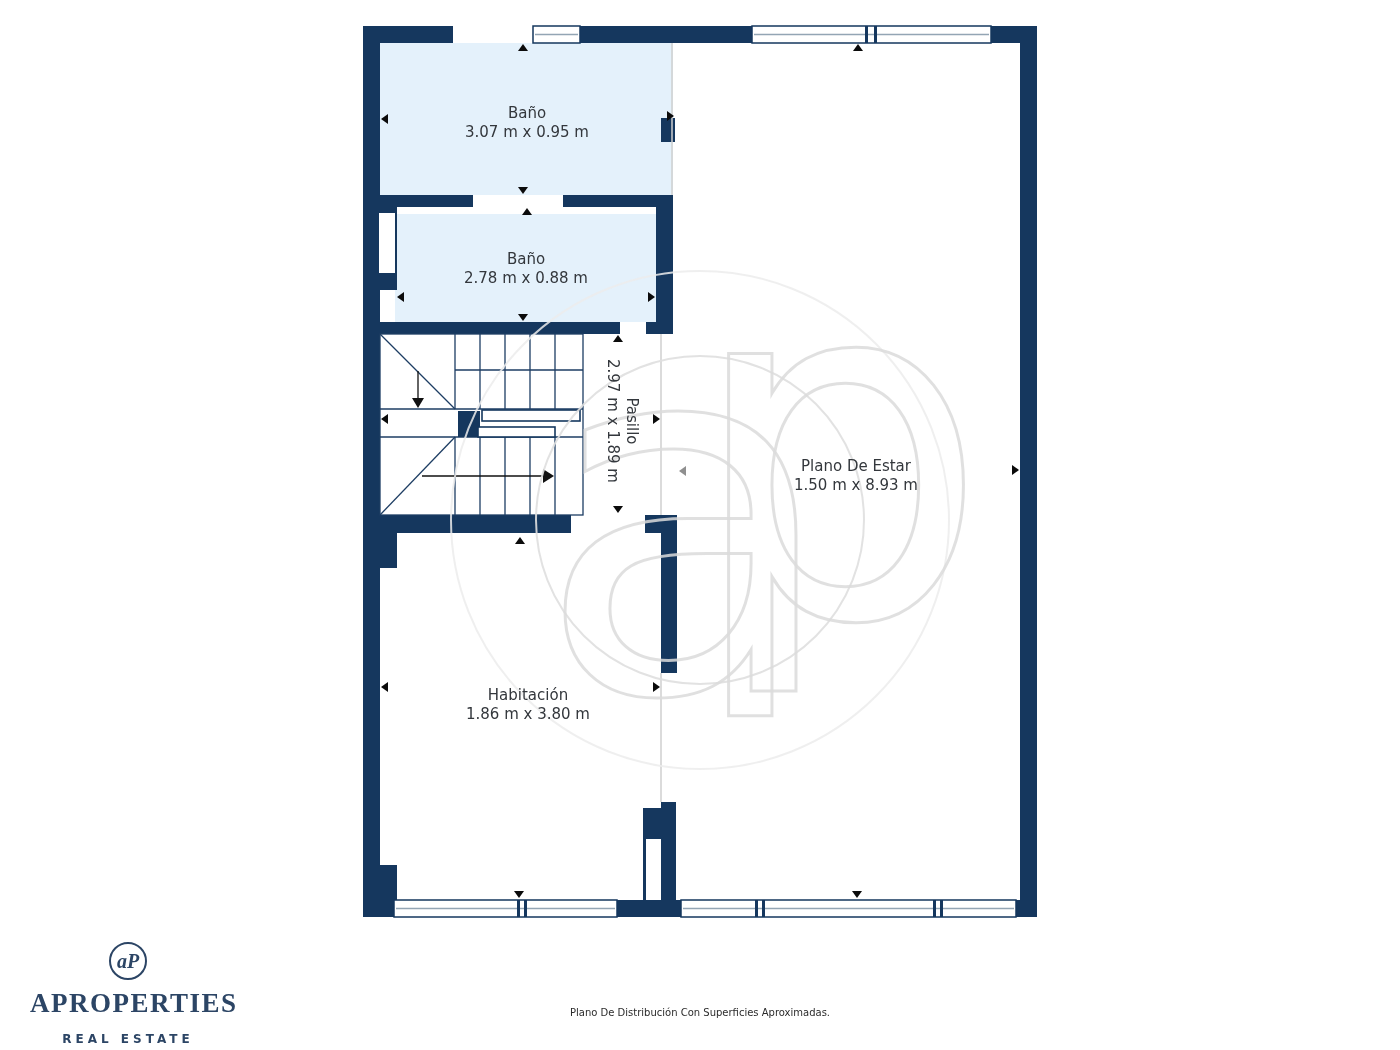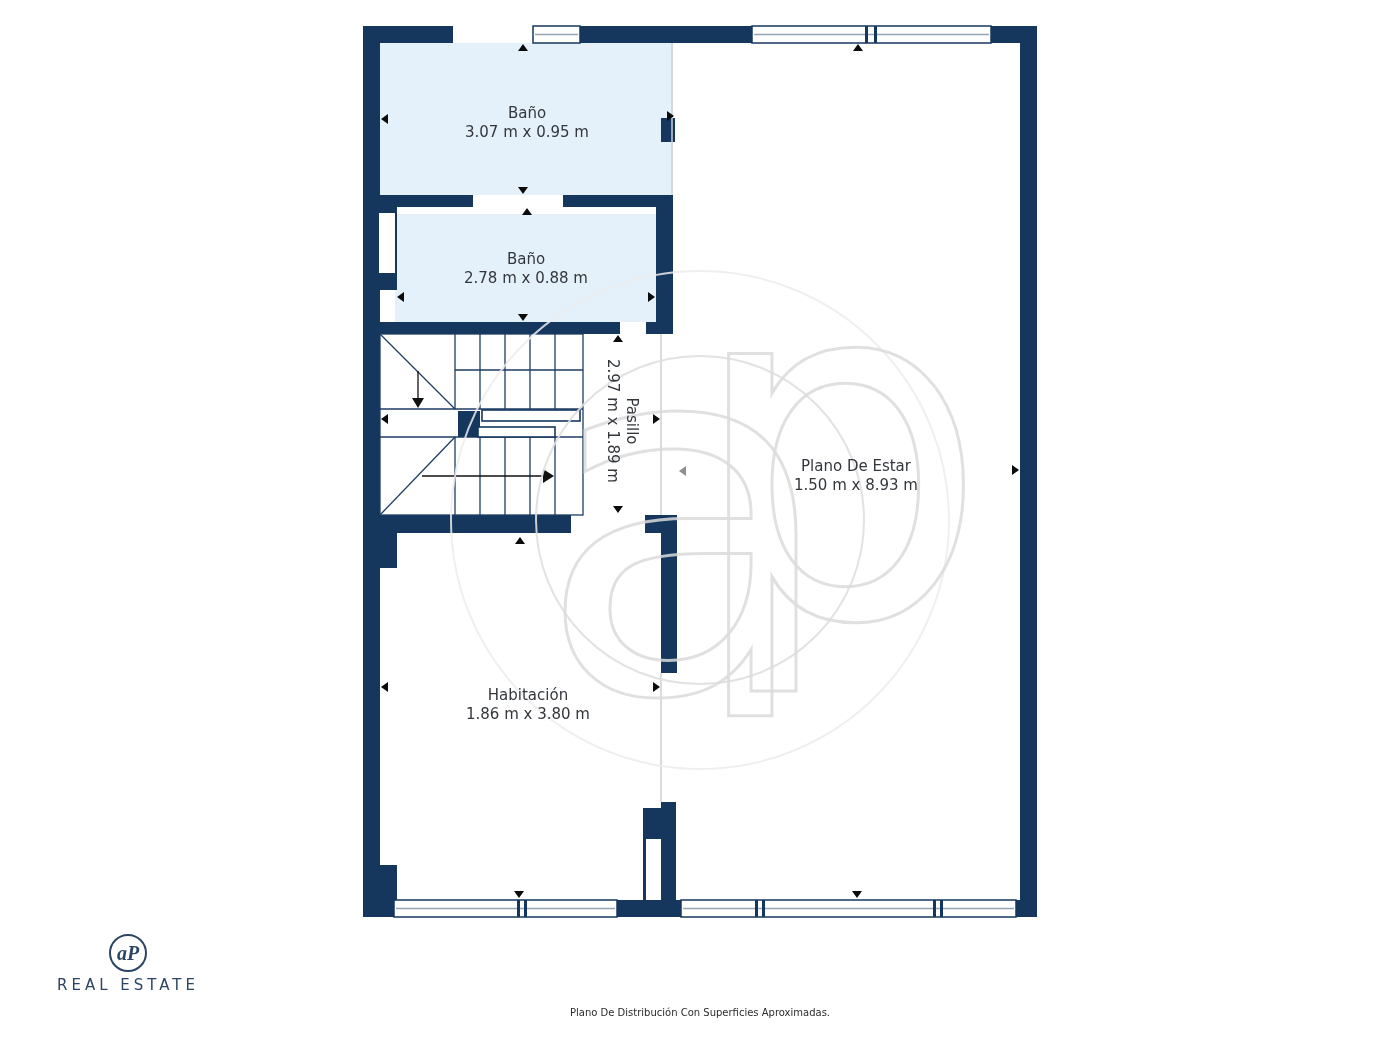--- a/index.html
+++ b/index.html
@@ -28,26 +28,26 @@
   
   .room-label { position:absolute; z-index:3; transform:translate(-50%,-50%);
                 text-align:center; color:#33373c; font-size:15px; line-height:19px;
                 white-space:nowrap; }
   .room-label.rotated { transform:translate(-50%,-50%) rotate(90deg); }
 
   
   .brand { position:absolute; left:30px; top:934px; width:196px; z-index:3;
            text-align:center; color:#2c4565; }
   .brand-circle { width:38px; height:38px; border:2.5px solid #2c4565; border-radius:50%;
-                  margin:0 auto; display:flex; align-items:center; justify-content:center; }
+                  margin:8px auto; display:flex; align-items:center; justify-content:center; }
   .brand-monogram { font-family:"Liberation Serif","DejaVu Serif",serif;
                     font-size:20px; font-style:italic; font-weight:600; }
   .brand-company { margin-top:5px; font-family:"Liberation Serif","DejaVu Serif",serif;
                    font-size:27px; font-weight:700; letter-spacing:1.5px; }
-  .brand-tagline { margin-top:4px; font-size:15px; font-weight:400; letter-spacing:4px; }
+  .brand-tagline { margin-top:13px; font-size:12px; font-weight:700; letter-spacing:4px; }
 
   
   .caption { position:absolute; left:700px; top:1007px; transform:translateX(-50%);
              z-index:3; font-size:10px; color:#2b2b2b; white-space:nowrap; }
 </style>
 </head>
 <body>
 
 <div class="canvas">
 
@@ -198,18 +198,19 @@
 
   <div class="room-label" style="left:528px; top:705px;">
     <div>Habitación</div>
     <div>1.86 m x 3.80 m</div>
   </div>
 
   <div class="brand">
     <div class="brand-circle">
       <span class="brand-monogram">aP</span>
     </div>
+    <div class="brand-company">APROPERTIES</div>
     <div class="brand-tagline">REAL ESTATE</div>
   </div>
 
   <div class="caption">Plano De Distribución Con Superficies Aproximadas.</div>
 
 </div>
 
 </body></html>

